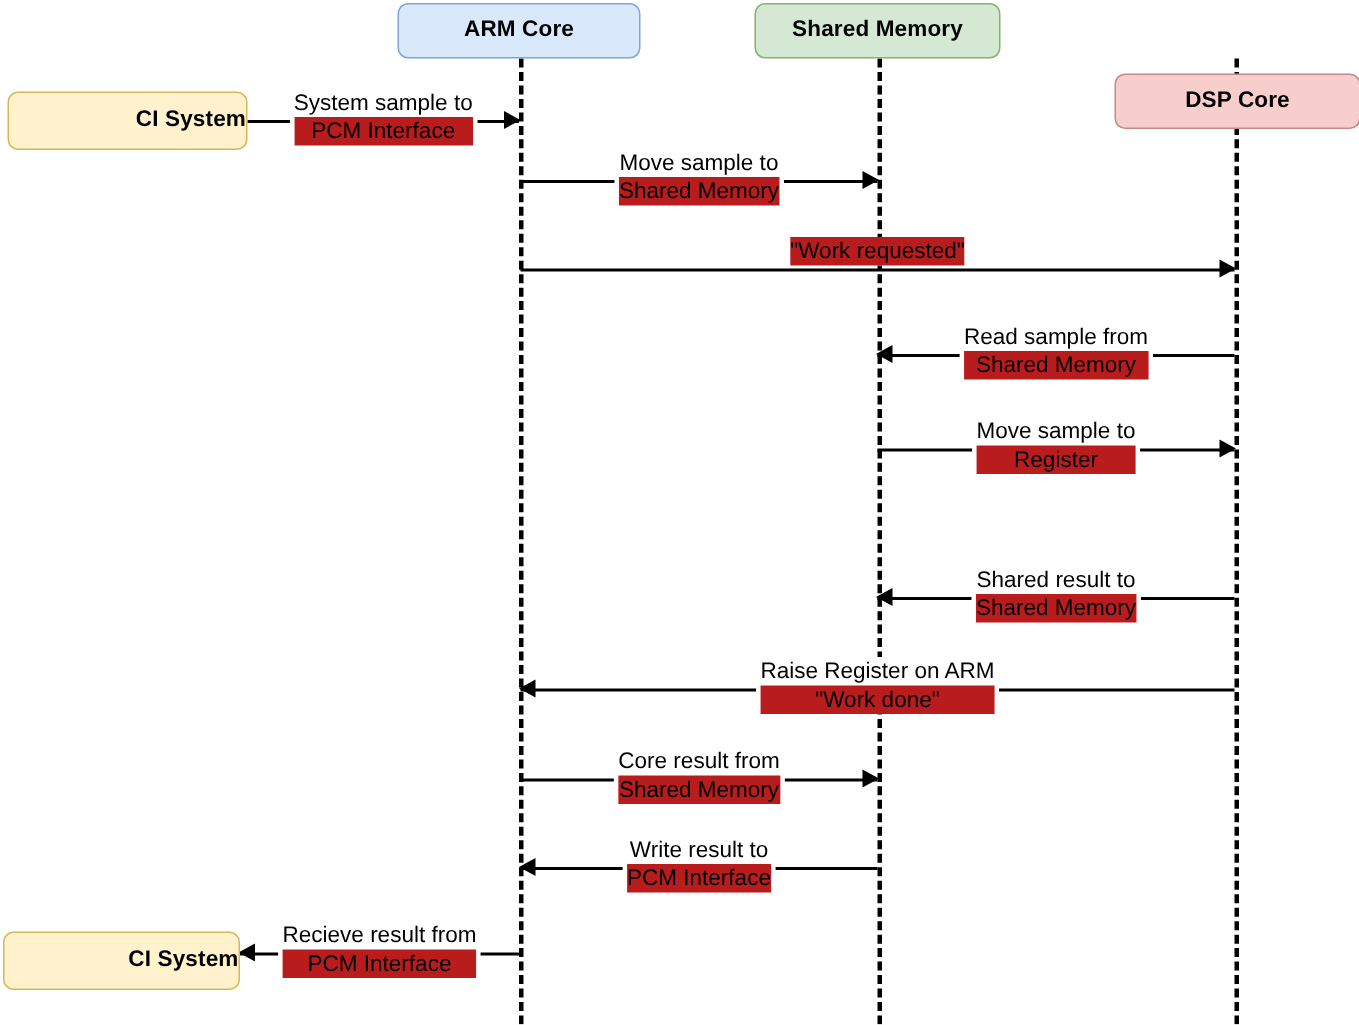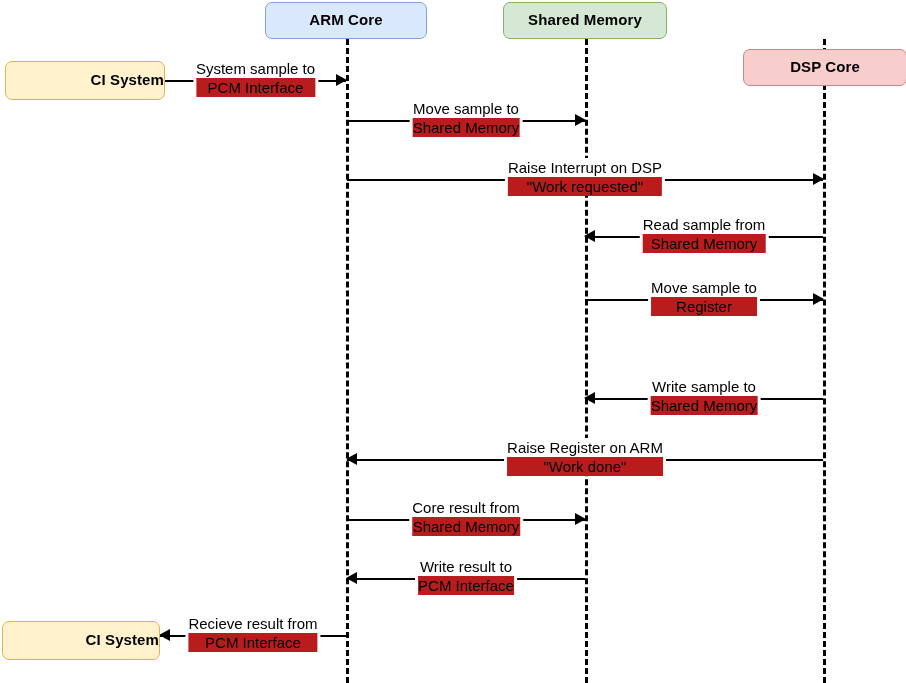--- a/index.html
+++ b/index.html
@@ -139,21 +139,20 @@
     <div class="label">
       <span>Move sample to</span>
       <span class="l2">Shared Memory</span>
     </div>
   </div>
 
   <div class="msg right" style="left:347px; top:179px; width:476px;">
     <div class="line"></div>
     <div class="head"></div>
     <div class="label">
-      <span>Raise Interrupt on DSP</span>
       <span class="l2">"Work requested"</span>
     </div>
   </div>
 
   <div class="msg left" style="left:585px; top:236px; width:238px;">
     <div class="line"></div>
     <div class="head"></div>
     <div class="label">
       <span>Read sample from</span>
       <span class="l2">Shared Memory</span>
@@ -166,21 +165,21 @@
     <div class="label">
       <span>Move sample to</span>
       <span class="l2">Register</span>
     </div>
   </div>
 
   <div class="msg left" style="left:585px; top:398px; width:238px;">
     <div class="line"></div>
     <div class="head"></div>
     <div class="label">
-      <span>Write sample to</span>
+      <span>Shared result to</span>
       <span class="l2">Shared Memory</span>
     </div>
   </div>
 
   <div class="msg left" style="left:347px; top:459px; width:476px;">
     <div class="line"></div>
     <div class="head"></div>
     <div class="label">
       <span>Raise Register on ARM</span>
       <span class="l2">"Work done"</span>

